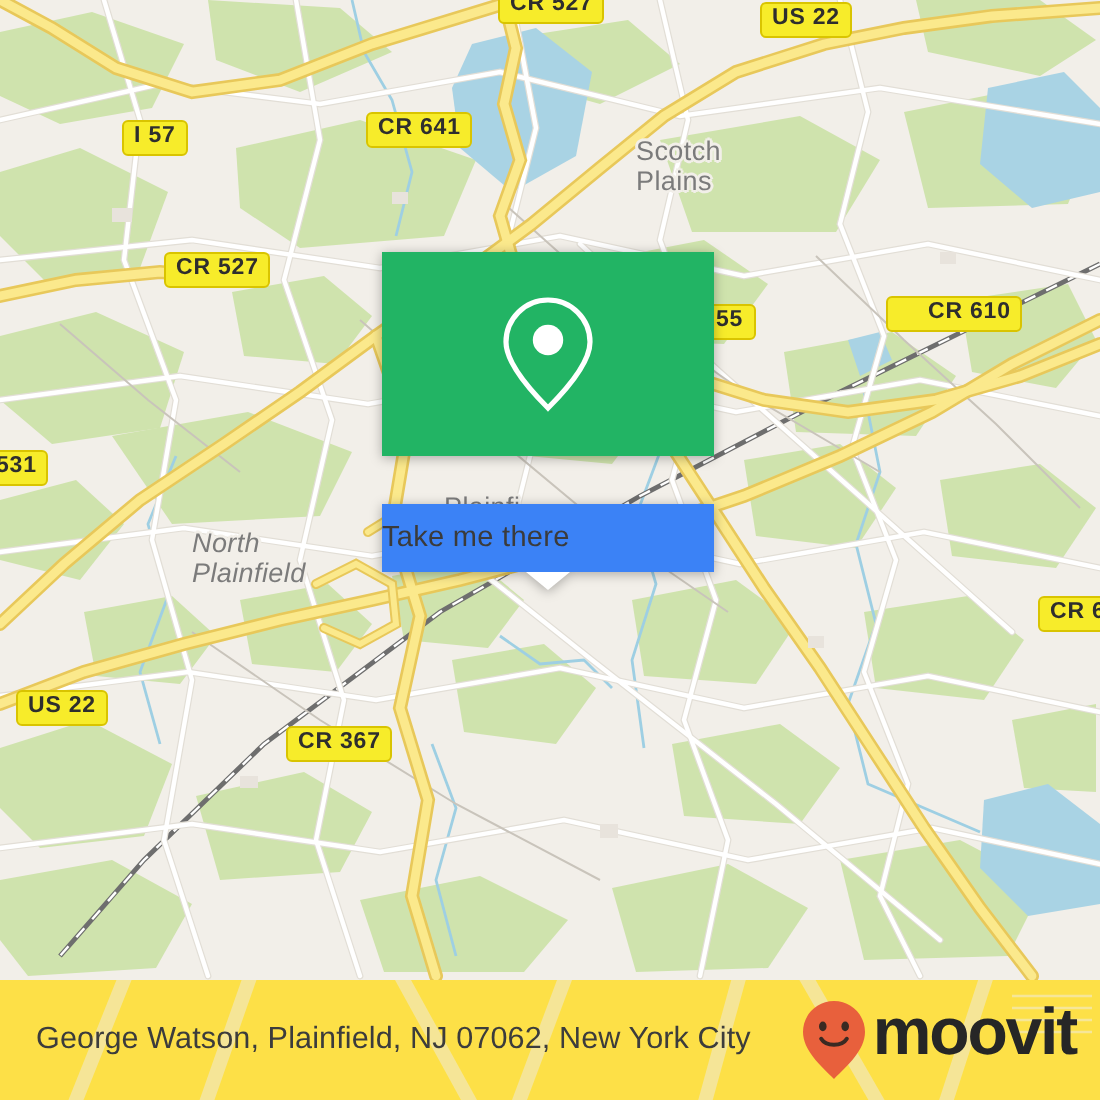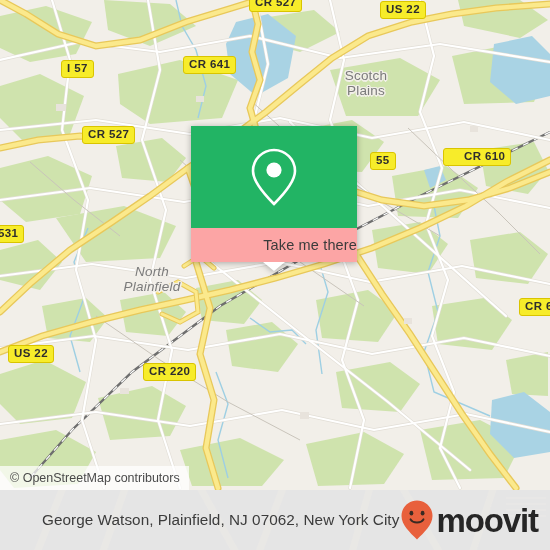--- a/index.html
+++ b/index.html
@@ -19,21 +19,21 @@
     overflow: hidden;
   }
   #map-svg { position: absolute; left: 0; top: 0; }
 
   
   .place-label {
     position: absolute;
     color: #7b7b7b;
     font-size: 13.5px;
     line-height: 15px;
-    text-align: center;
+    text-align: left;
     letter-spacing: .2px;
     white-space: pre;
     text-shadow:
       1.5px 0 #f2efe9, -1.5px 0 #f2efe9, 0 1.5px #f2efe9, 0 -1.5px #f2efe9,
       1px 1px #f2efe9, -1px -1px #f2efe9, 1px -1px #f2efe9, -1px 1px #f2efe9;
     pointer-events: none;
   }
 
   
   .shield {
@@ -71,25 +71,26 @@
   }
   #popup-image {
     height: 102px;
     background: #22b464;
     display: flex;
     align-items: center;
     justify-content: center;
   }
   #popup-footer {
     height: 34px;
-    background: #fca5a5;
+    background: #3b82f6;
     display: flex;
     align-items: center;
-    justify-content: flex-end;
+    justify-content: flex-start;
     position: relative;
+    margin-top: 24px;
   }
   #popup-label {
     color: #3b3b3b;
     font-size: 14.5px;
     letter-spacing: .15px;
   }
   #popup-tail {
     position: absolute;
     left: 50%; top: 100%;
     transform: translateX(-50%);
@@ -97,41 +98,40 @@
     border-left: 11px solid transparent;
     border-right: 11px solid transparent;
     border-top: 9px solid #ffffff;
   }
 
   
   #bottom-bar {
     position: absolute;
     left: 0; top: 490px;
     width: 550px; height: 60px;
-    background: #e5e5e5;
+    background: #fde047;
     display: flex;
     align-items: center;
     overflow: hidden;
-    padding-left: 24px;
   }
   #bottom-watermark { position: absolute; left: 0; top: 0; opacity: .5; }
   #address-text {
     position: relative;
     margin-left: 18px;
     color: #3c3c3c;
     font-size: 15.3px;
     letter-spacing: .05px;
     white-space: nowrap;
   }
   #brand {
     position: absolute;
     right: 12px; top: 50%;
     transform: translateY(-50%);
     display: flex;
-    align-items: center;
+    align-items: flex-start;
     gap: 2px;
   }
   #brand-wordmark {
     color: #262626;
     font-size: 33px;
     font-weight: bold;
     letter-spacing: -1.1px;
     line-height: 33px;
   }
 </style>
@@ -304,28 +304,27 @@
 Plains</div>
     <div class="place-label" style="left:96px; top:264px; width:112px;font-style:italic;">North
 Plainfield</div>
     <div class="place-label" style="left:222px; top:246px; width:70px;">Plainfi</div>
 
     <div class="shield" style="left:380px; top:1px;">US 22</div>
     <div class="shield" style="left:249px; top:-6px;">CR 527</div>
     <div class="shield" style="left:61px;  top:60px;">I 57</div>
     <div class="shield" style="left:167px; top:56px;margin-left:16px;">CR 641</div>
     <div class="shield" style="left:82px;  top:126px;">CR 527</div>
-    <div class="shield" style="left:352px; top:152px;margin-left:18px;">55</div>
+    <div class="shield" style="left:352px; top:152px;">55</div>
     <div class="shield" style="left:443px; top:148px;padding-left:20px;">CR 610</div>
     <div class="shield" style="left:-8px;  top:225px;">531</div>
     <div class="shield" style="left:519px; top:298px;">CR 6</div>
     <div class="shield" style="left:8px;   top:345px;">US 22</div>
-    <div class="shield" style="left:143px; top:363px;">CR 220</div>
-
-    <div id="attribution">© OpenStreetMap contributors</div>
+    <div class="shield" style="left:143px; top:363px;">CR 367</div>
+
   </div>
 
   <div id="popup">
     <div id="popup-image">
       <svg width="54" height="62" viewBox="0 0 54 62">
         <path d="M27 4 C15.4 4 6 13.4 6 25 C6 35 16 47 27 58 C38 47 48 35 48 25 C48 13.4 38.6 4 27 4 Z" fill="none" stroke="#ffffff" stroke-width="2.6"></path>
         <circle cx="27" cy="24" r="7.6" fill="#ffffff"></circle>
       </svg>
     </div>
     <div id="popup-footer">

